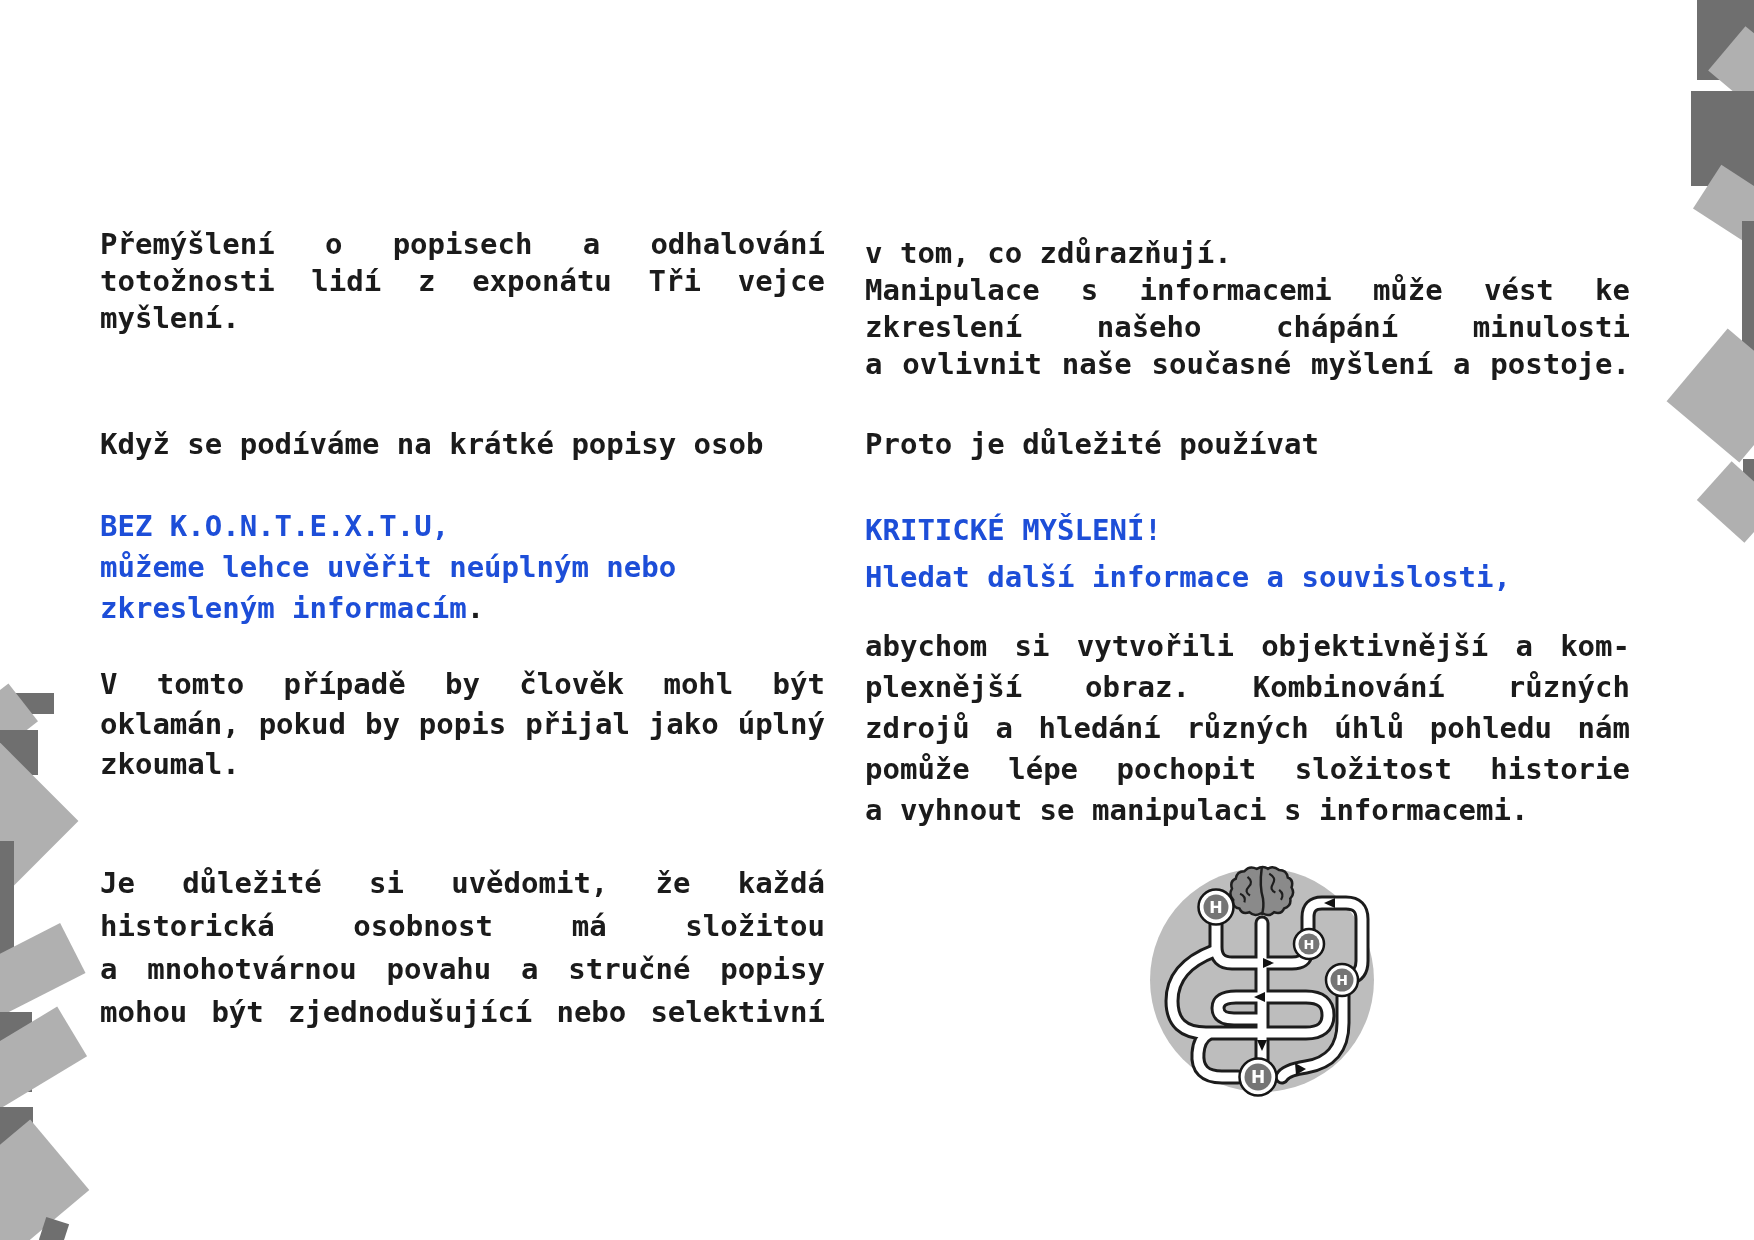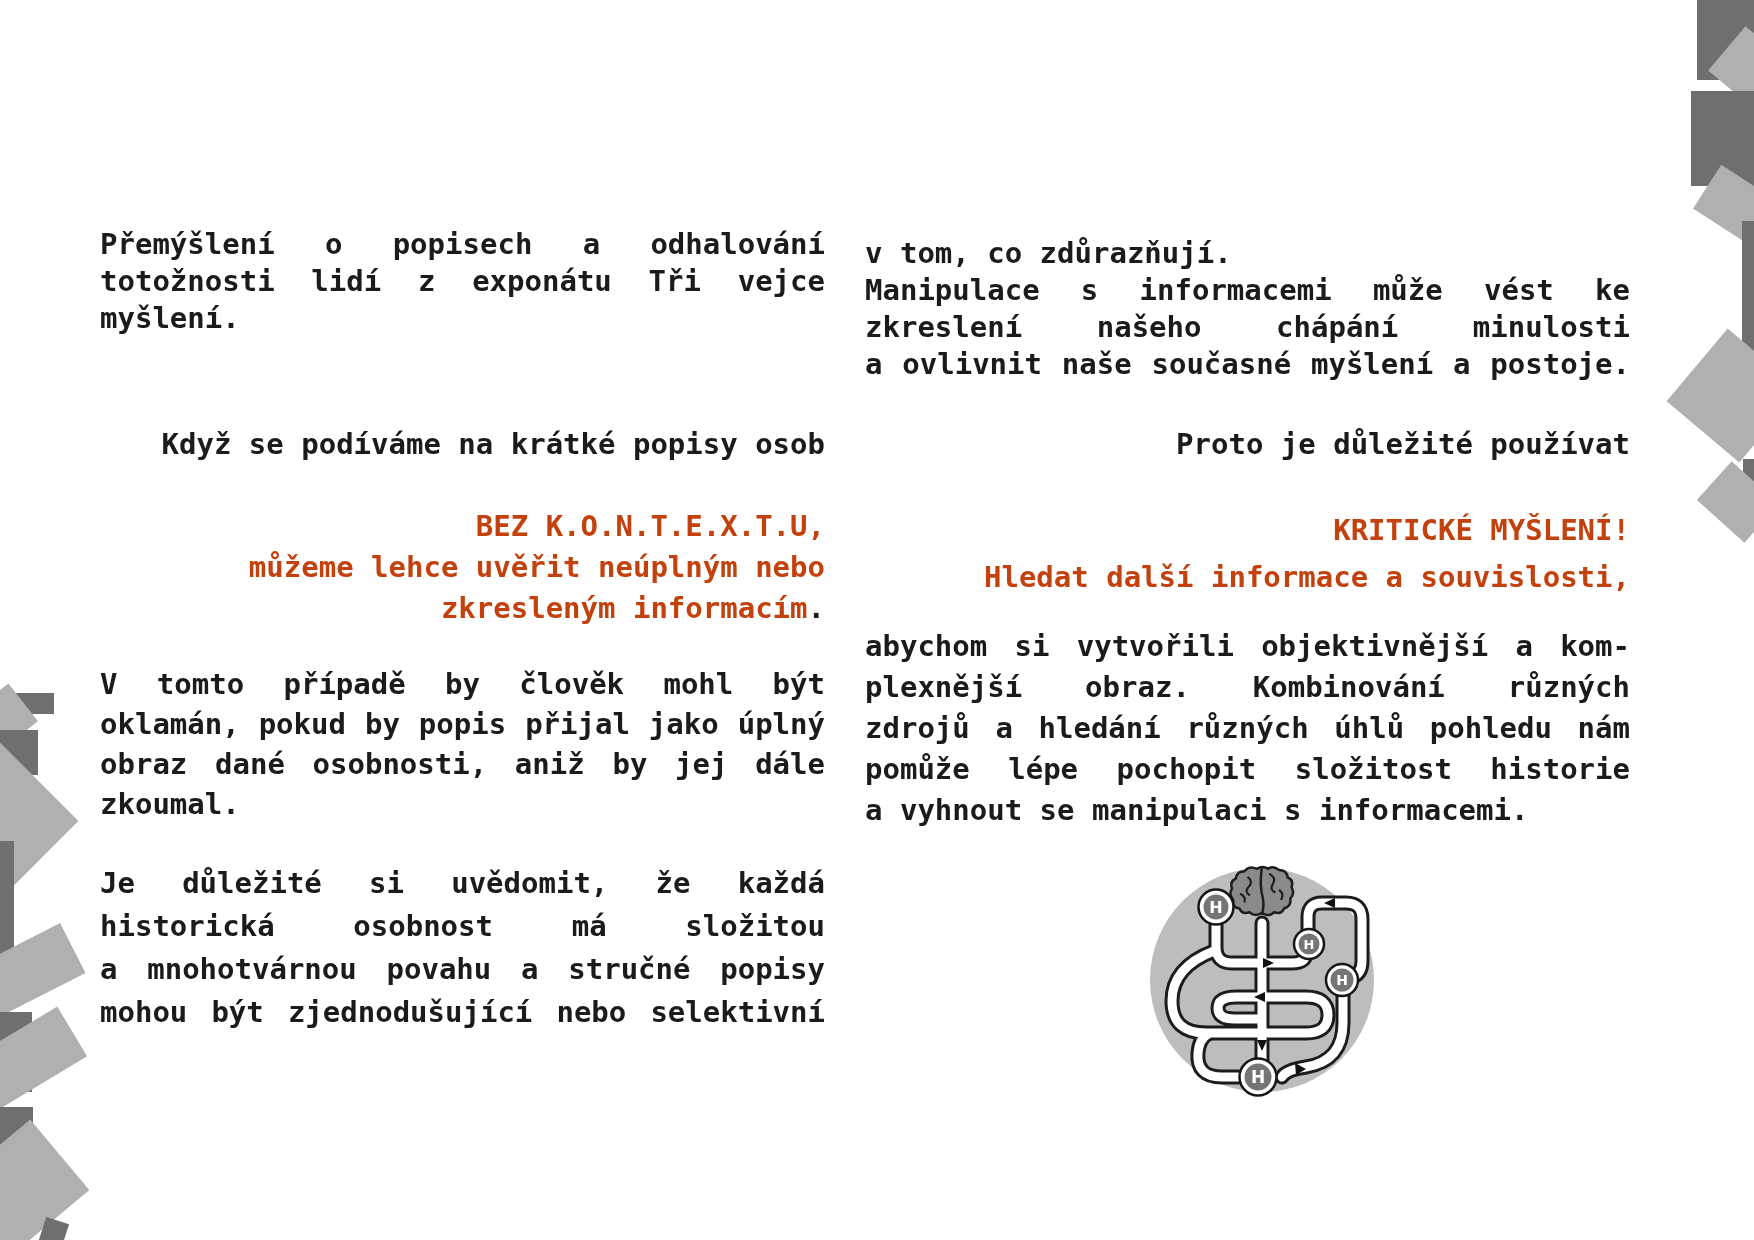--- a/index.html
+++ b/index.html
@@ -5,22 +5,22 @@
   html, body { margin: 0; padding: 0; background: #ffffff; }
   body { width: 1754px; height: 1240px; overflow: hidden; position: relative; }
   .page {
     position: relative; width: 1754px; height: 961px; background: #fff;
     font-family: "DejaVu Sans Mono", "Liberation Mono", monospace;
     font-weight: bold; color: #1b1b1b; font-size: 29px;
   }
   .block { position: absolute; }
   .line { white-space: normal; }
   .line.j { text-align: justify; text-align-last: justify; }
-  .center-text { text-align: right; }
-  .muted { color: #c2410c; }
+  .center-text { text-align: left; }
+  .muted { color: #1d4ed8; }
   .dark { color: #1b1b1b; }
   
   .shape { position: absolute; }
   .shape.dk { background: #6f6f6f; }
   .shape.lt { background: #b0b0b0; }
   
   .illus { position: absolute; left: 1110px; top: 827px; width: 300px; height: 300px; }
 </style>
 </head>
 <body>
@@ -58,21 +58,20 @@
 
   <div class="block center-text" style="left:100px; top:506px; width:725px; line-height:41px;">
     <div class="line muted">BEZ K.O.N.T.E.X.T.U,</div>
     <div class="line muted">můžeme lehce uvěřit neúplným nebo</div>
     <div class="line"><span class="muted">zkresleným informacím</span><span class="dark">.</span></div>
   </div>
 
   <div class="block justify" style="left:100px; top:664px; width:725px; line-height:40px;">
       <div class="line j">V tomto případě by člověk mohl být</div>
       <div class="line j">oklamán, pokud by popis přijal jako úplný</div>
-      <div class="line j">obraz dané osobnosti, aniž by jej dále</div>
       <div class="line">zkoumal.</div>
     </div>
 
   <div class="block justify flush-last" style="left:100px; top:862px; width:725px; line-height:43px;">
       <div class="line j">Je důležité si uvědomit, že každá</div>
       <div class="line j">historická osobnost má složitou</div>
       <div class="line j">a mnohotvárnou povahu a stručné popisy</div>
       <div class="line j">mohou být zjednodušující nebo selektivní</div>
     </div>
 

